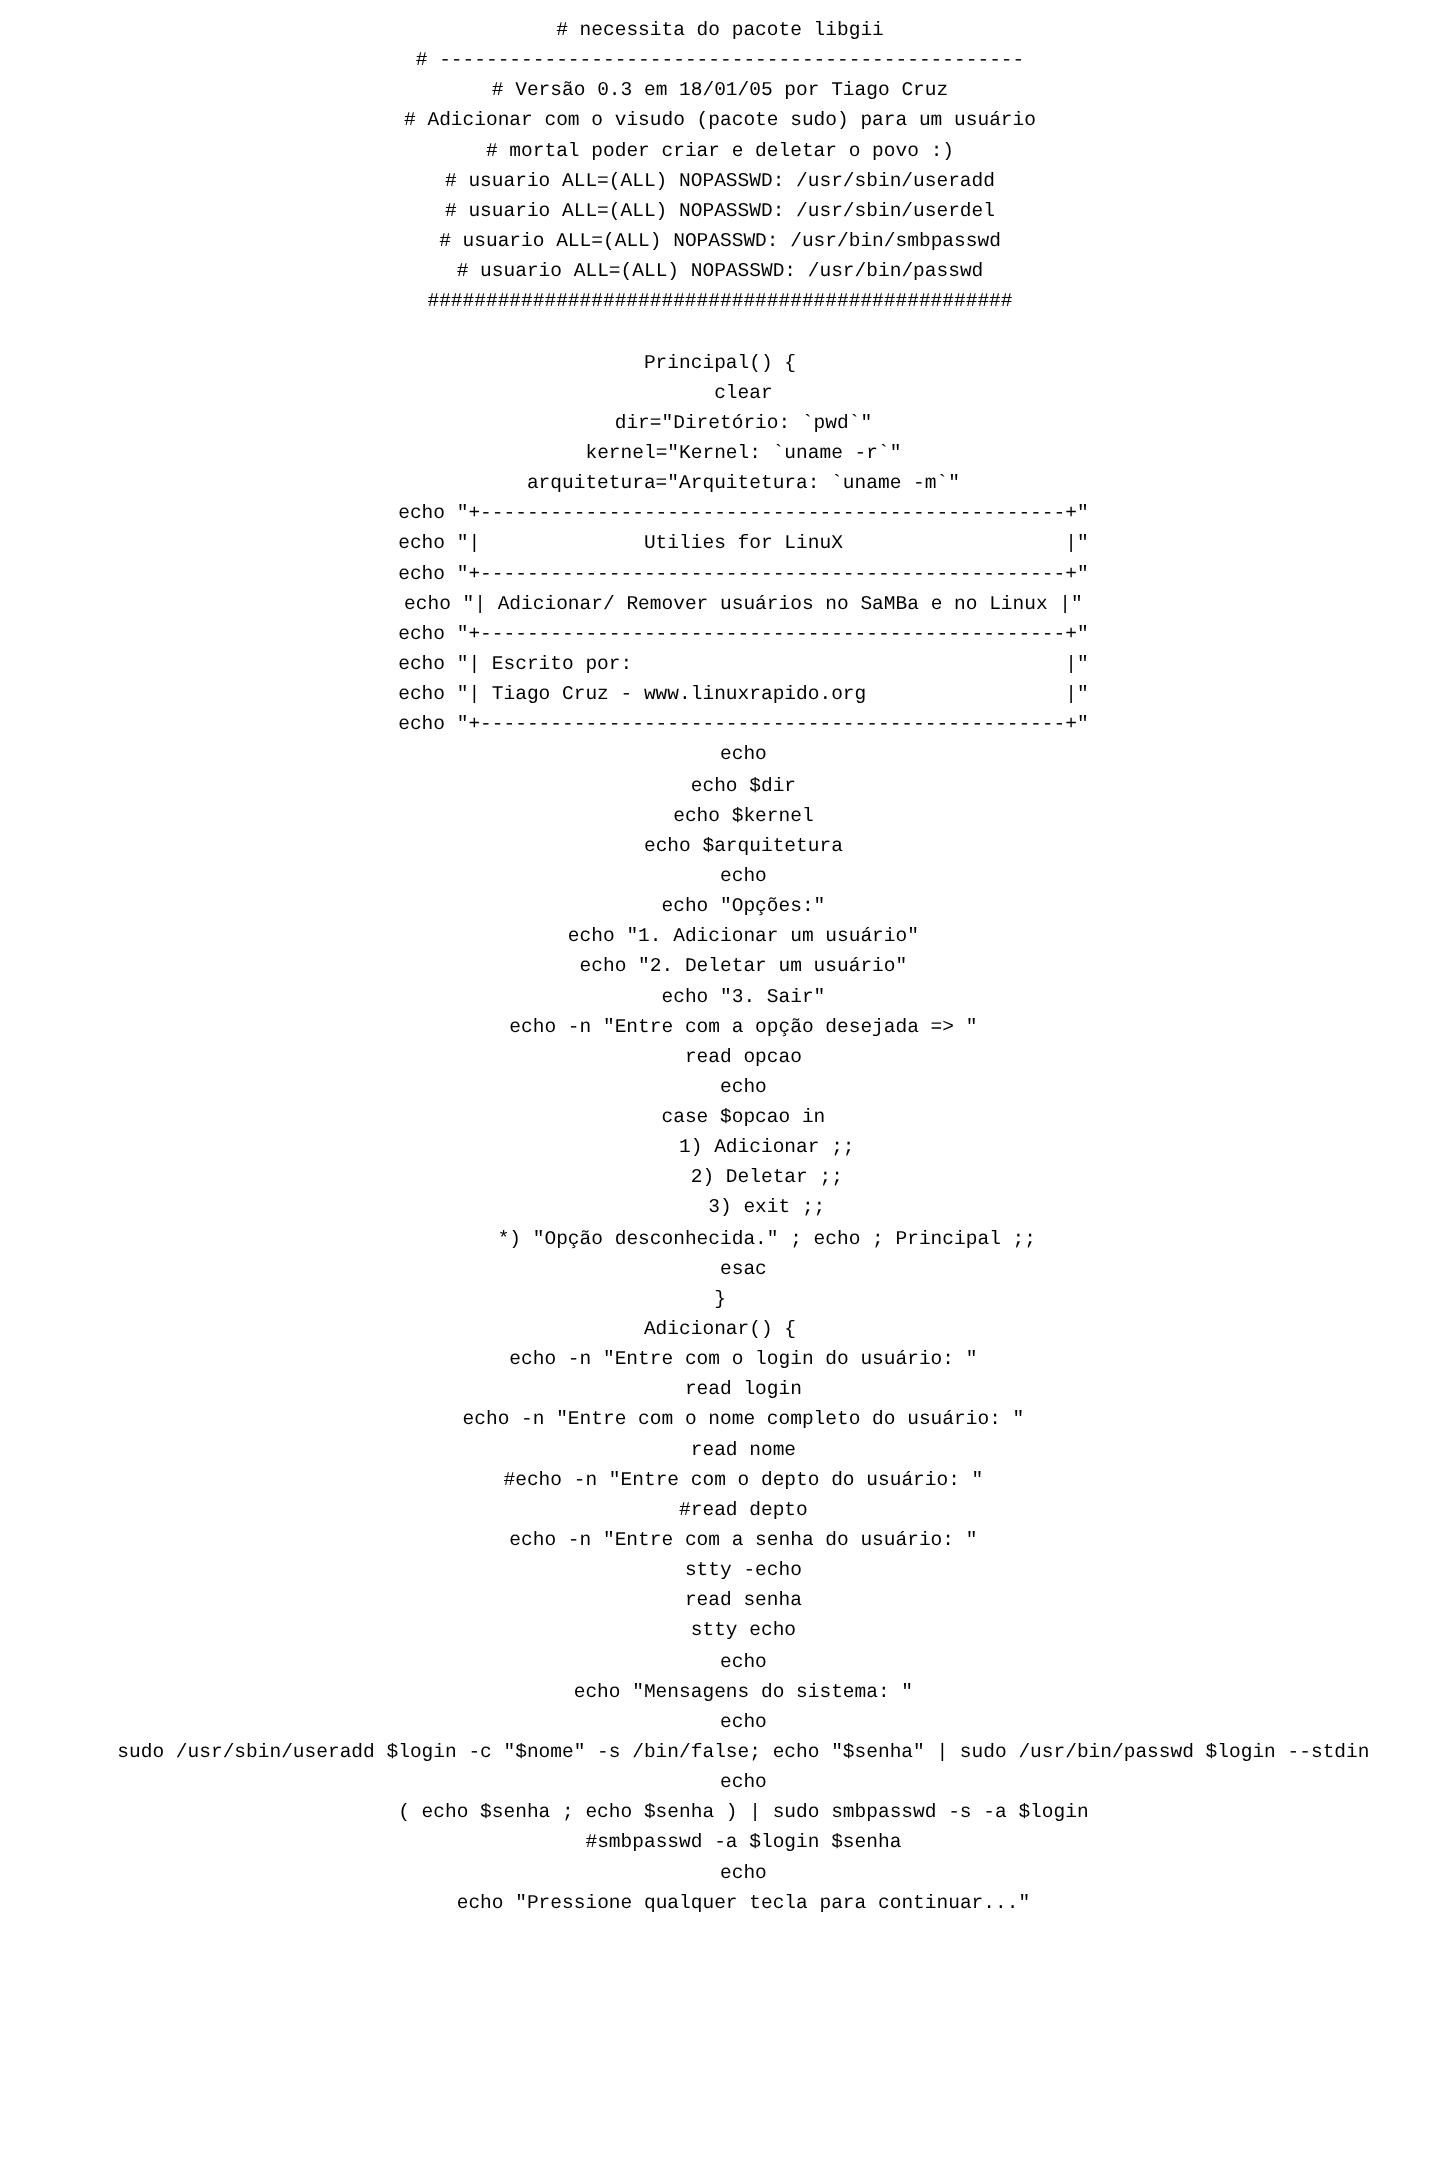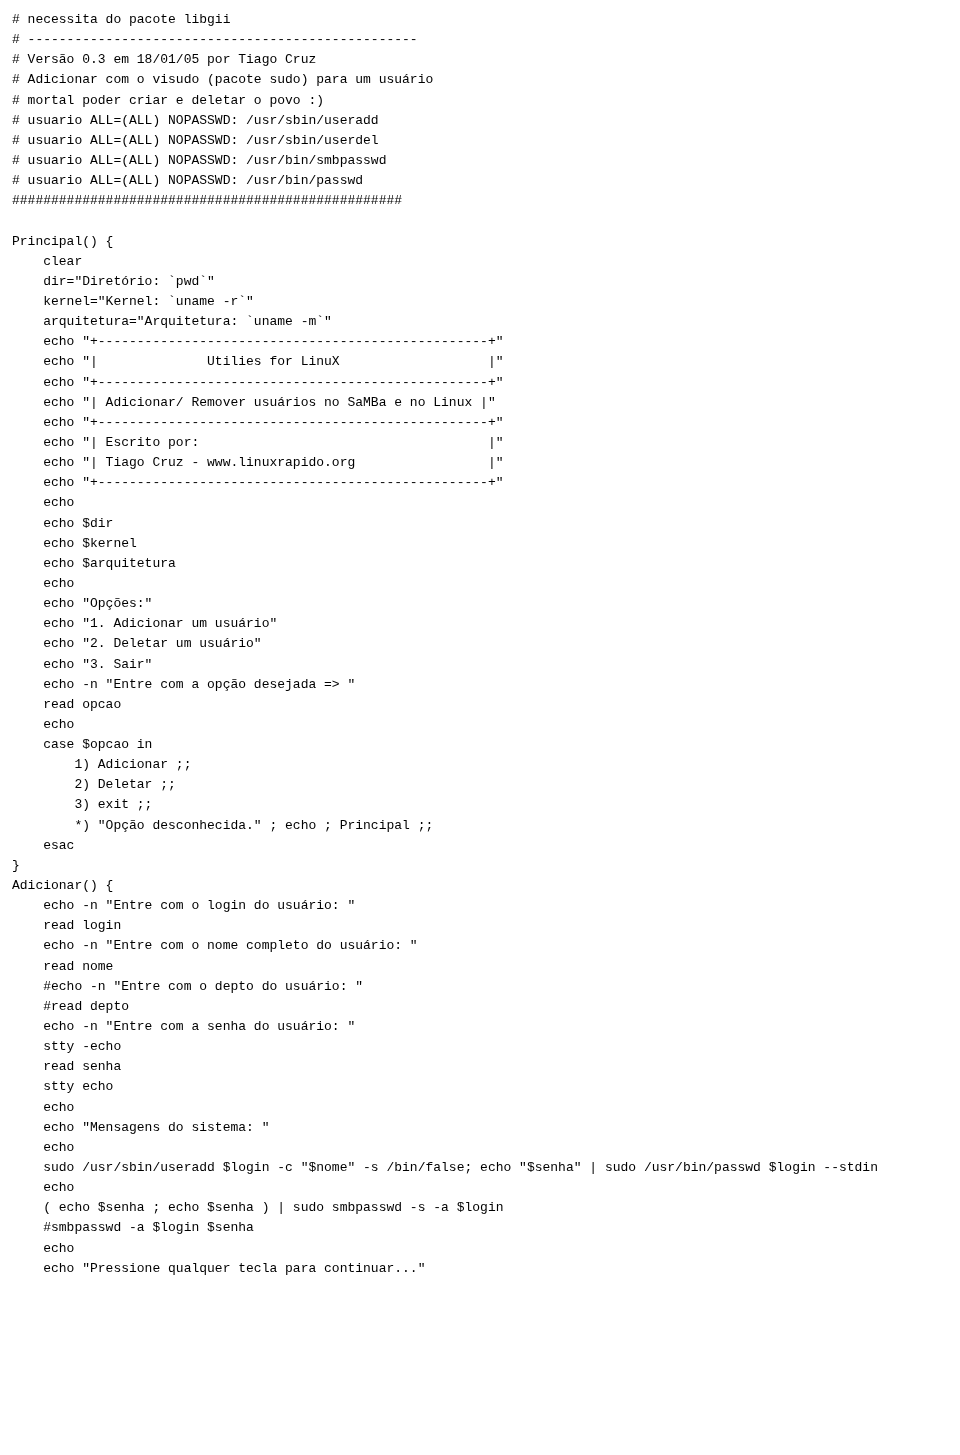--- a/index.html
+++ b/index.html
@@ -17,20 +17,21 @@
       width: 960px;
       min-height: 1455px;
     }
 
     .code-block {
       white-space: pre;
       line-height: 1.55;
       font-family: 'Courier New', Courier, monospace;
       font-size: 13px;
       color: #000000;
+      text-align: center;
     }
   </style>
 </head>
 <body>
 
 <div class="code-block" id="code-display"># necessita do pacote libgii
 # --------------------------------------------------
 # Versão 0.3 em 18/01/05 por Tiago Cruz
 # Adicionar com o visudo (pacote sudo) para um usuário
 # mortal poder criar e deletar o povo :)

